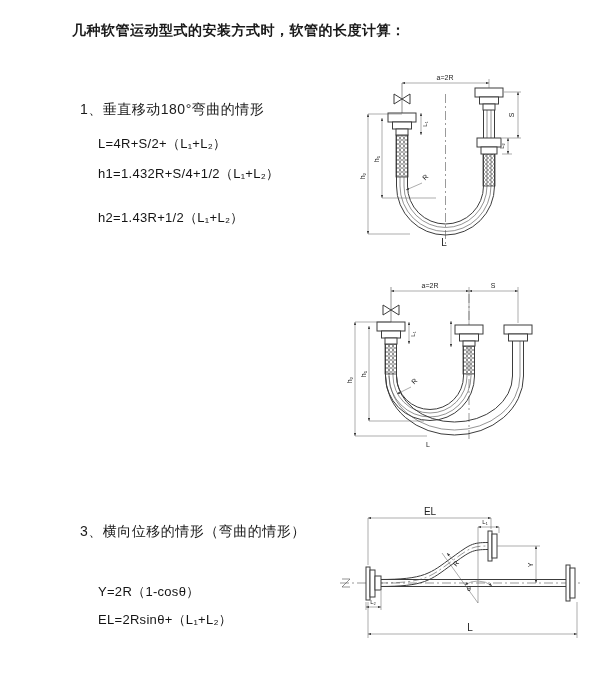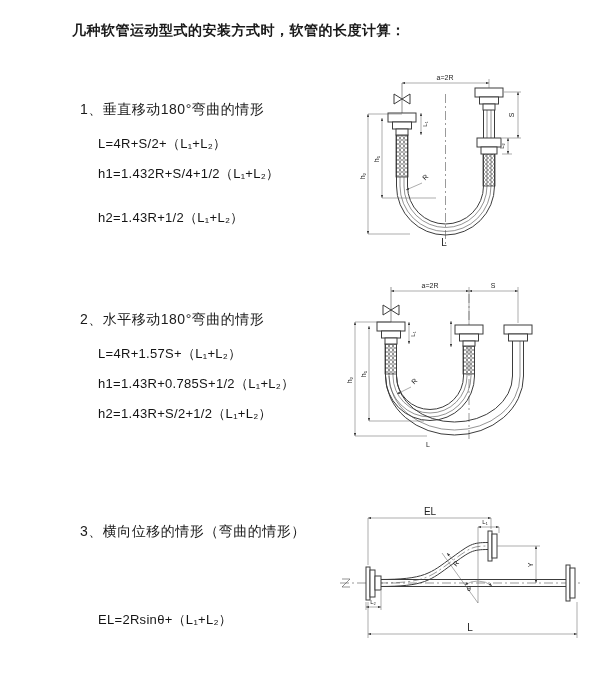--- a/index.html
+++ b/index.html
@@ -33,33 +33,26 @@
 
   <section class="sec" style="top:101px">
     <div class="sec-heading">
       <span>1、</span><span>垂直移动180°弯曲的情形</span>
     </div>
     <div class="formula" style="top:34px">L=4R+S/2+（L₁+L₂）</div>
     <div class="formula" style="top:64px">h1=1.432R+S/4+1/2（L₁+L₂）</div>
     <div class="formula" style="top:108px">h2=1.43R+1/2（L₁+L₂）</div>
   </section>
 
-  <section class="sec" style="top:311px">
-    <div class="sec-heading">
-      <span>2、</span><span>水平移动180°弯曲的情形</span>
-    </div>
-    <div class="formula" style="top:34px">L=4R+1.57S+（L₁+L₂）</div>
-    <div class="formula" style="top:64px">h1=1.43R+0.785S+1/2（L₁+L₂）</div>
-    <div class="formula" style="top:94px">h2=1.43R+S/2+1/2（L₁+L₂）</div>
-  </section>
 
   <section class="sec" style="top:523px">
     <div class="sec-heading">
       <span>3、</span><span>横向位移的情形（弯曲的情形）</span>
     </div>
+    <div class="formula" style="top:60px">Y=2R（1-cosθ）</div>
     <div class="formula" style="top:88px">EL=2Rsinθ+（L₁+L₂）</div>
   </section>
 
   <svg class="diagram" style="left:312px;top:66px" width="215" height="186" viewBox="0 0 215 186">
     <defs>
       <marker id="d1a" markerWidth="7" markerHeight="5" refX="6.5" refY="2.5" orient="auto-start-reverse">
         <path d="M0,0 L6.5,2.5 L0,5 z" fill="#3c3c3c"></path>
       </marker>
       <pattern id="d1b" width="4" height="4" patternUnits="userSpaceOnUse">
         <path d="M0,4 L4,0 M0,0 L4,4" stroke="#5a5a5a" stroke-width="0.5"></path>

